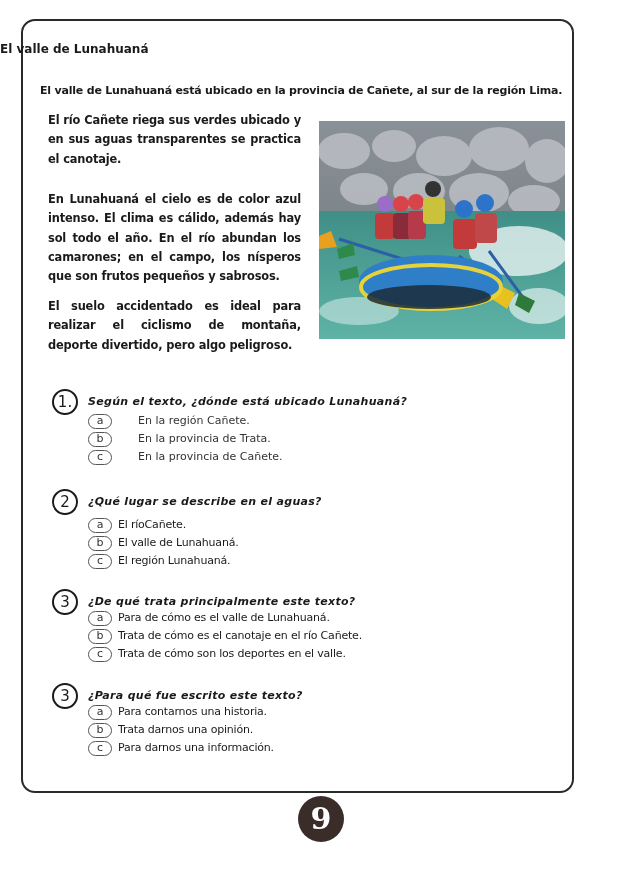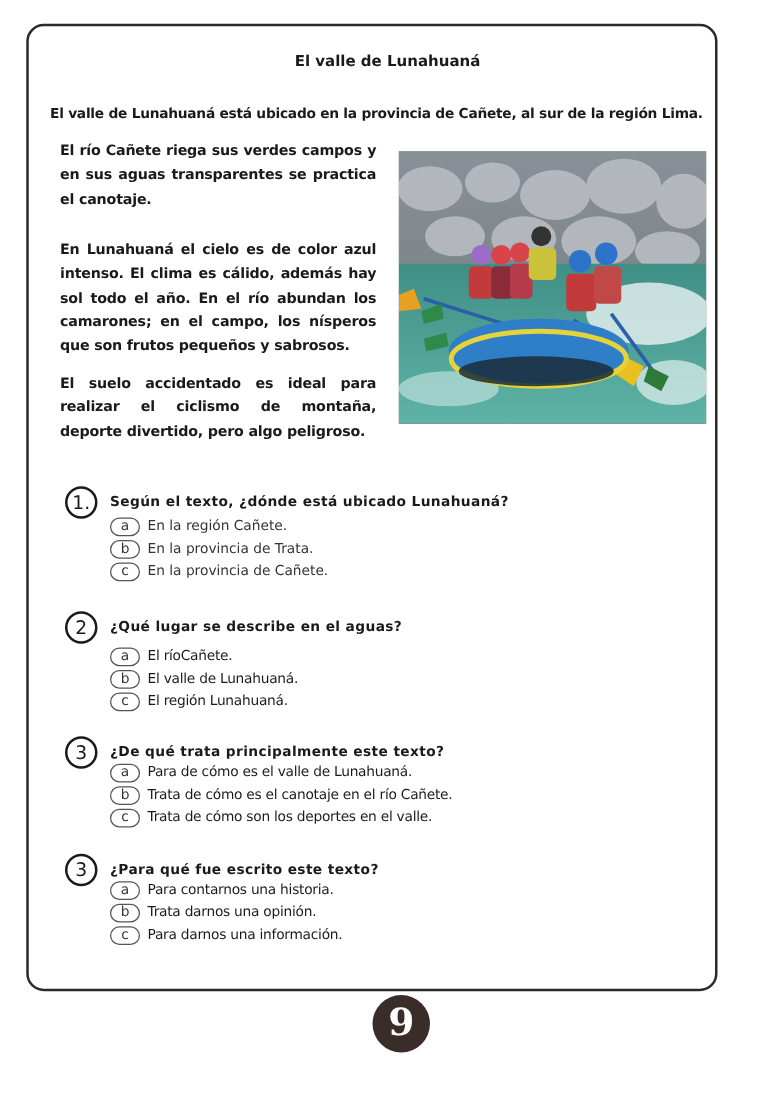--- a/index.html
+++ b/index.html
@@ -1,59 +1,59 @@
 <!DOCTYPE html>
 <html><head>
 <meta charset="utf-8">
 <style>
   html, body { margin:0; padding:0; background:#ffffff; }
   body { width:620px; height:878px; position:relative; overflow:hidden;
          font-family:"DejaVu Sans", sans-serif; color:#1a1a1a; }
   .frame { position:absolute; left:21px; top:19px; width:553px; height:774px;
            border:2.5px solid #2a2a2a; border-radius:14px; box-sizing:border-box; }
-  .title { position:absolute; left:0; right:0; top:42px; text-align:center;
+  .title { position:absolute; left:0; right:0; top:42px; text-align:left;
            font-size:12px; font-weight:bold; }
   .intro { position:absolute; left:40px; top:84px; font-size:11px; font-weight:bold;
            letter-spacing:-0.2px; white-space:nowrap; }
   .col { position:absolute; left:48px; width:253px; font-size:11.4px; font-weight:bold;
          line-height:19.3px; text-align:justify; letter-spacing:-0.15px; }
   .col p { margin:0; }
   .p1 { top:111px; }
   .p2 { top:190px; }
   .p3 { top:297px; }
   .photo { position:absolute; left:319px; top:121px; width:246px; height:218px;
            overflow:hidden; background:#5f8a86; }
   .q { position:absolute; left:52px; }
   .qnum { position:absolute; left:0; top:0; width:26px; height:26px; border:2px solid #1a1a1a;
           border-radius:50%; box-sizing:border-box; font-size:15px; text-align:center;
           line-height:22px; font-weight:normal; background:#fff; }
   .qtext { position:absolute; left:36px; top:6px; font-size:11px; font-weight:bold;
-           letter-spacing:0.3px; white-space:nowrap; }
+           letter-spacing:0.3px; white-space:nowrap;font-style:italic; }
   .opts { position:absolute; left:36px; top:25px; }
   .opt { position:relative; height:18px; white-space:nowrap; }
   .badge { position:absolute; left:0; top:0; width:24px; height:15px; border:1.5px solid #555;
            border-radius:8px; box-sizing:border-box; font-size:11px; line-height:11px;
            text-align:center; color:#333; background:#fff; }
   .otext { position:absolute; left:30px; top:0; font-size:11px; }
-  .normal .otext { font-weight:normal; color:#333; }
+  .normal .otext { font-weight:normal; color:#333;margin-left:20px; }
   .bold .otext { font-weight:normal; color:#1a1a1a; letter-spacing:-0.2px; }
   .pagenum { position:absolute; left:298px; top:796px; width:46px; height:46px;
              border-radius:50%; background:#3a2c29; color:#fff; font-family:"DejaVu Serif", serif;
              font-weight:bold; font-size:30px; text-align:center; line-height:46px; }
 </style>
 </head>
 <body>
 
 <div class="frame"></div>
 
 <div class="title">El valle de Lunahuaná</div>
 <div class="intro">El valle de Lunahuaná está ubicado en la provincia de Cañete, al sur de la región Lima.</div>
 
 <div class="col p1">
-    <p>El río Cañete riega sus verdes campos y en sus aguas transparentes se practica el canotaje.</p>
+    <p>El río Cañete riega sus verdes ubicado y en sus aguas transparentes se practica el canotaje.</p>
   </div>
 <div class="col p2">
     <p>En Lunahuaná el cielo es de color azul intenso. El clima es cálido, además hay sol todo el año. En el río abundan los camarones; en el campo, los nísperos que son frutos pequeños y sabrosos.</p>
   </div>
 <div class="col p3">
     <p>El suelo accidentado es ideal para realizar el ciclismo de montaña, deporte divertido, pero algo peligroso.</p>
   </div>
 
 <div class="photo">
   <svg width="246" height="218" viewBox="0 0 246 218">

